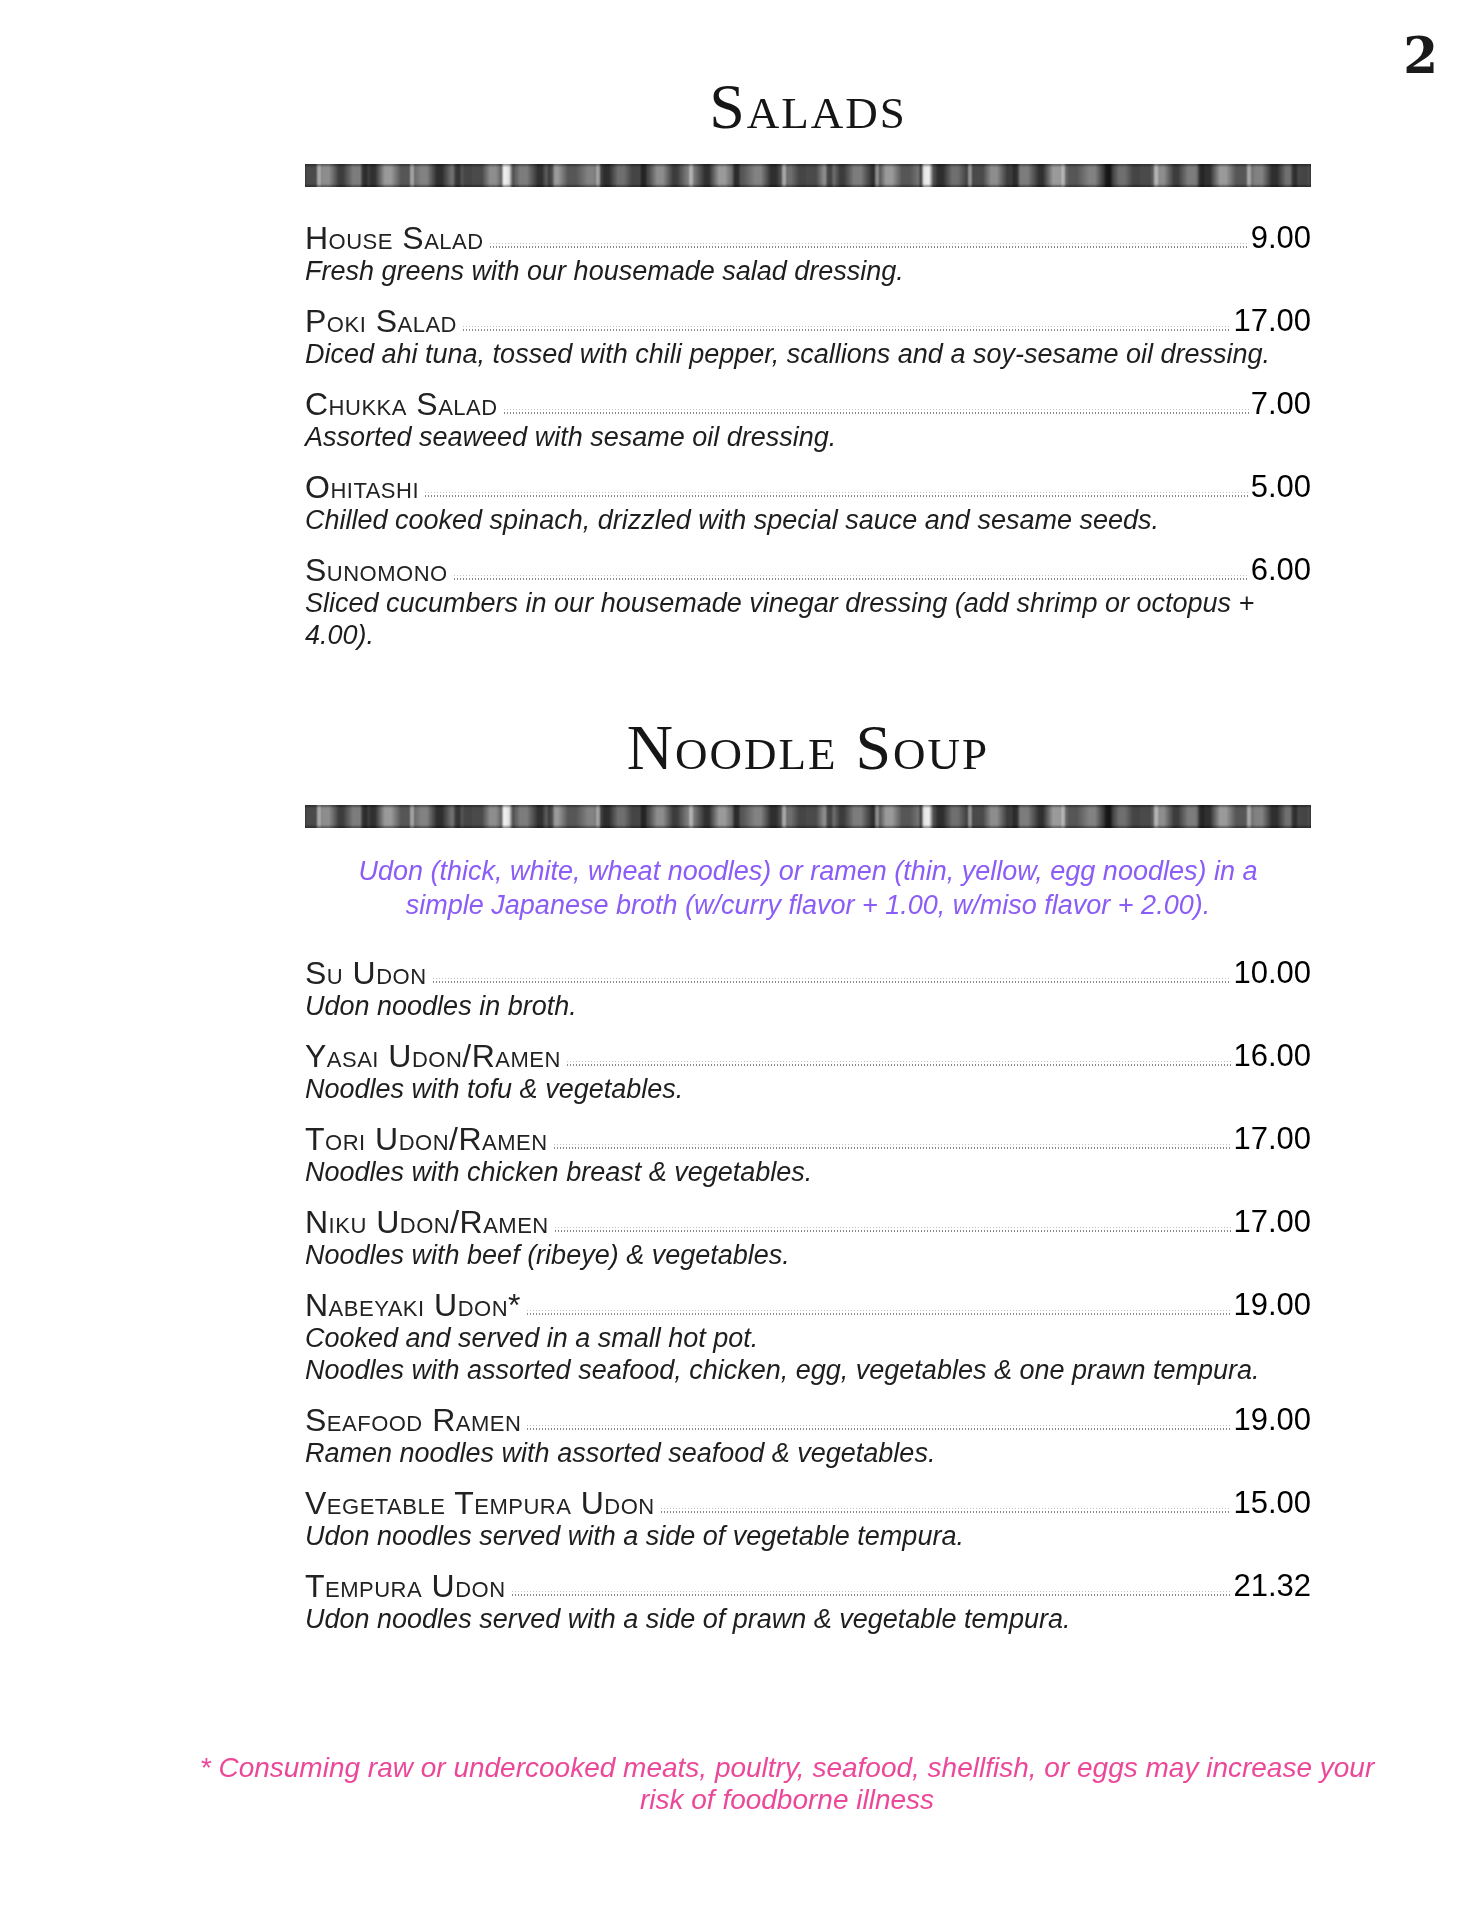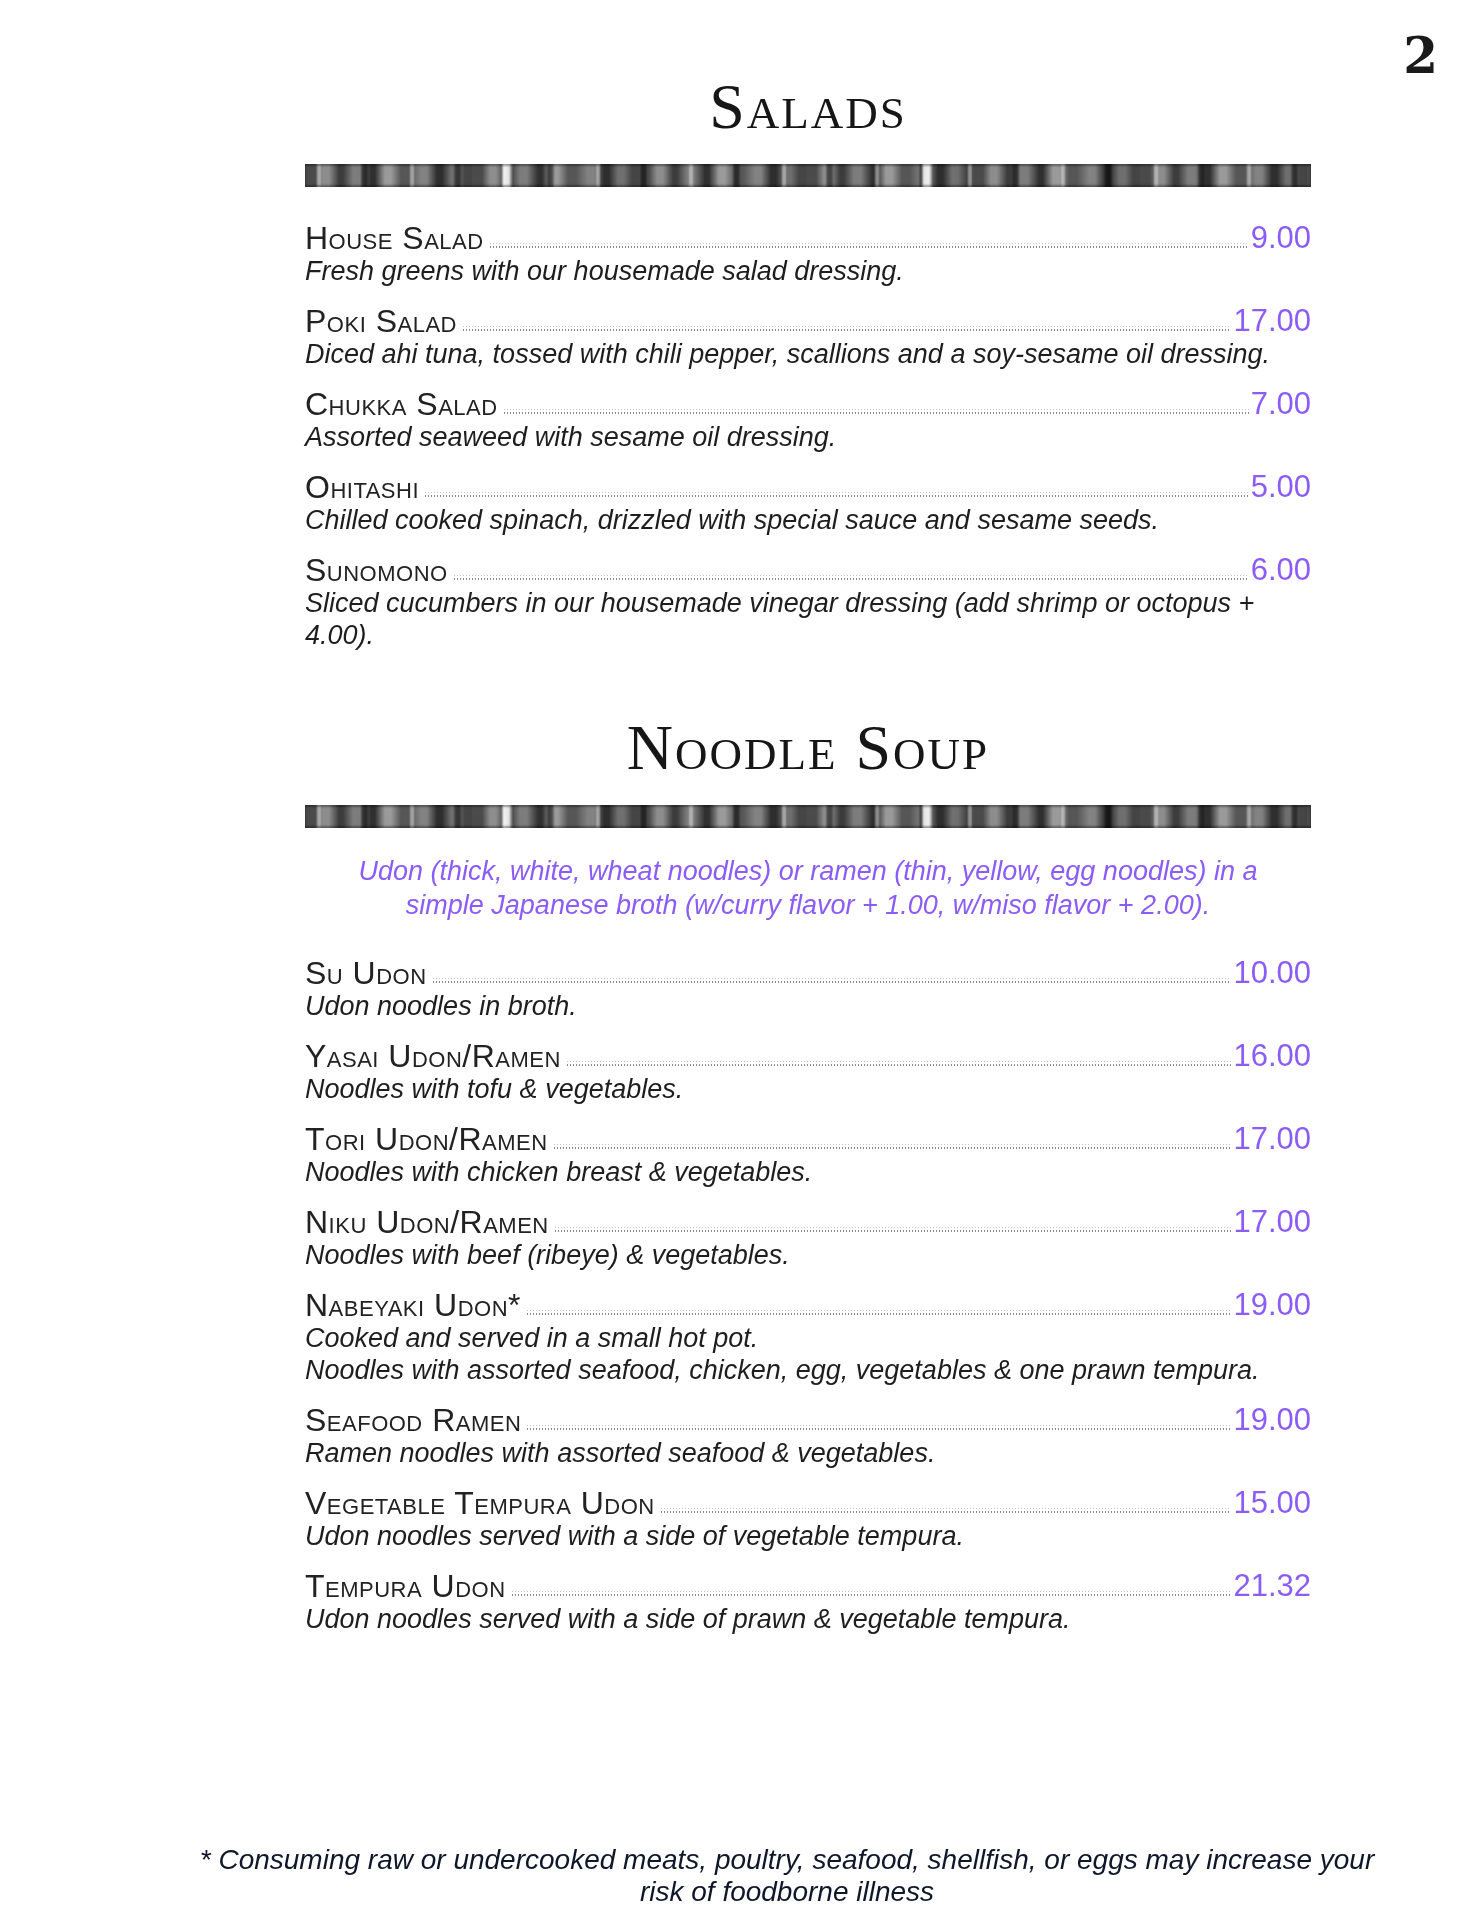--- a/index.html
+++ b/index.html
@@ -100,42 +100,42 @@
     margin: 0 2px 7px 6px;
     background-image:
       repeating-linear-gradient(90deg, #c3c3c3 0 1px, rgba(0,0,0,0) 1px 3px),
       repeating-linear-gradient(90deg, #8a8a8a 0 1px, rgba(0,0,0,0) 1px 3px);
     background-size: 100% 1px, 100% 2px;
     background-position: 0 0, 0 3px;
     background-repeat: no-repeat;
   }
 
   .item-price {
-    color: #8b5cf6;
+    color: #000000;
     font-size: 31px;
     white-space: nowrap;
   }
 
   .item-desc {
     margin-top: 0;
     font-style: italic;
     font-size: 27px;
     line-height: 32px;
     color: #1e1e1e;
   }
 
   .footer-note {
     position: absolute;
     left: 190px;
     right: 100px;
-    top: 1844px;
+    top: 1752px;
     text-align: center;
     font-style: italic;
     font-size: 28px;
-    color: #0f172a;
+    color: #ec4899;
   }
 
   .ns-title { padding-top: 46px; }
 </style>
 </head>
 <body>
 
 <div class="page-number">2</div>
 
 <div class="menu">

